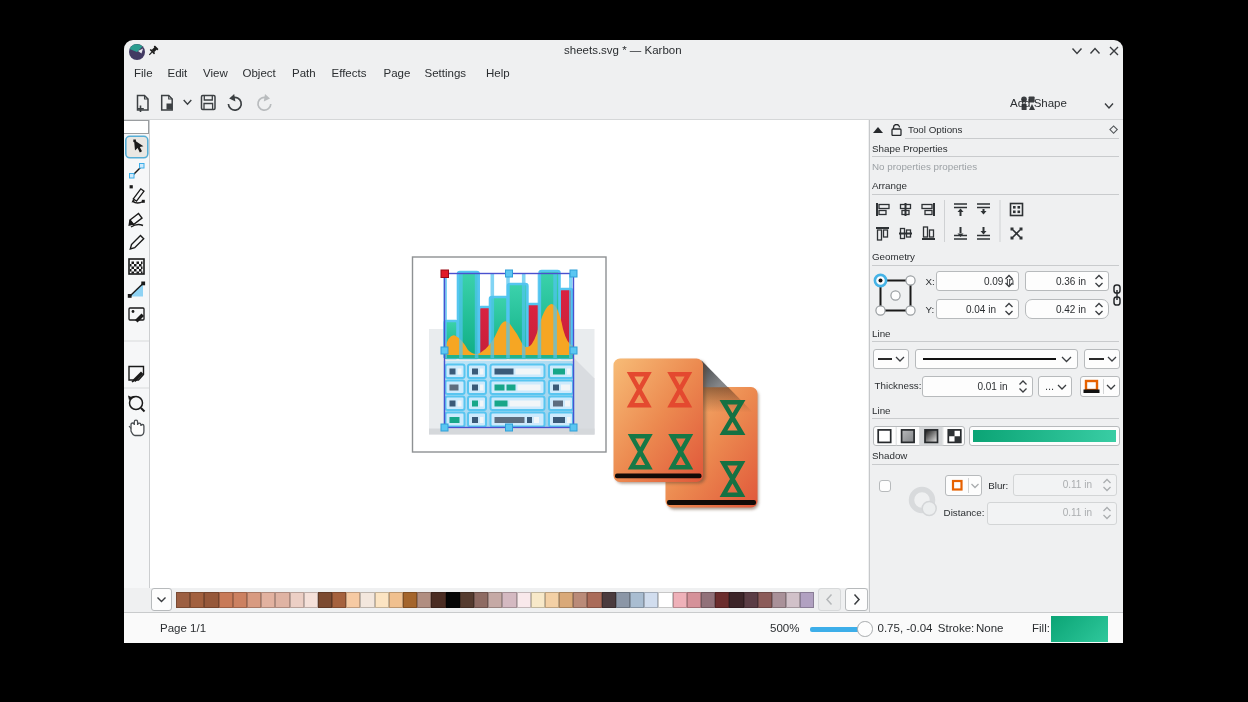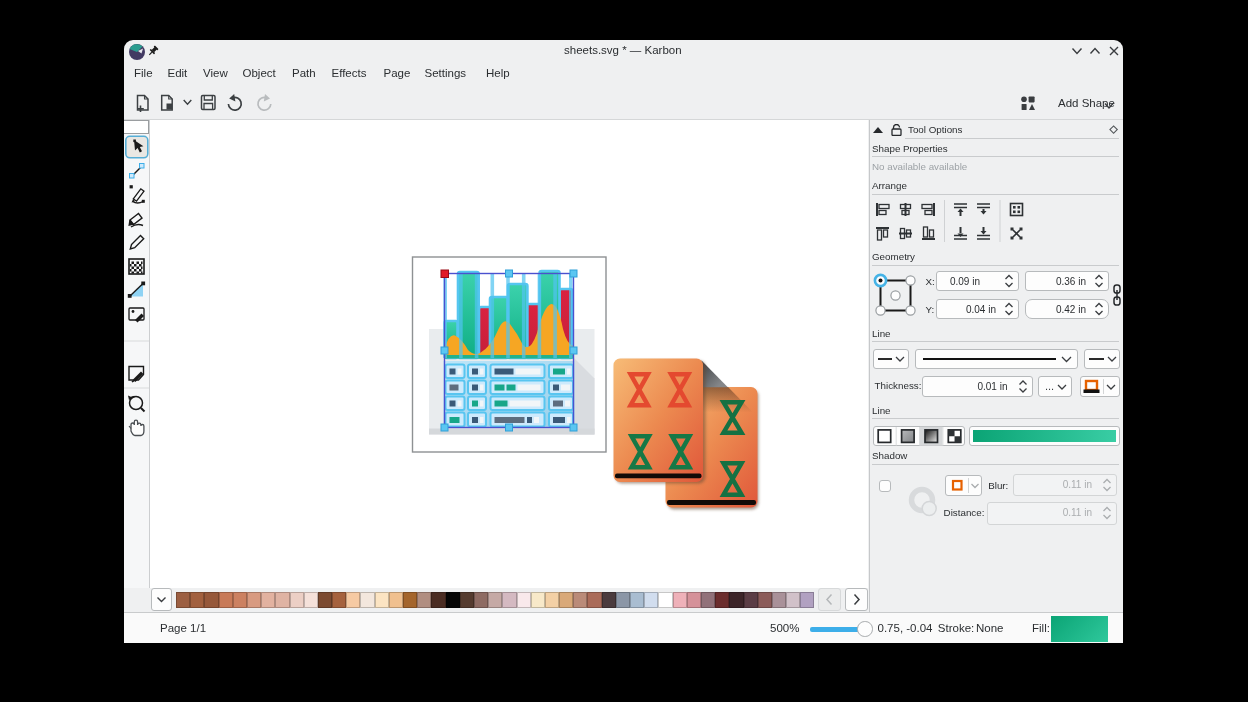--- a/index.html
+++ b/index.html
@@ -81,21 +81,21 @@
       </g>
     </svg>
     <svg class="abs" style="left:897px;top:10px;" width="14" height="14" viewBox="0 0 14 14">
       <g fill="#3a3d40">
         <circle cx="3" cy="3.2" r="2.8"></circle>
         <rect x="7.6" y="0.4" width="6" height="6" rx="0.8"></rect>
         <rect x="0.6" y="8" width="5" height="6" rx="0.6"></rect>
         <path d="M11 8 L14 14 L8 14 Z"></path>
       </g>
     </svg>
-    <div class="txt" style="left:886px;top:10.5px;margin-left:48px;">Add Shape</div>
+    <div class="txt" style="left:886px;top:10.5px;">Add Shape</div>
     <svg class="abs" style="left:979px;top:14px;" width="12" height="12" viewBox="0 0 12 12">
       <path d="M2 3.5 L6 8 L10 3.5" fill="none" stroke="#3a3d40" stroke-width="1.4"></path>
     </svg>
   </div>
 
   <div class="abs" id="tools" style="left:0;top:80px;width:26px;height:468px;background:#f6f7f8;border-right:1px solid #ccced0;">
     <div class="abs" style="left:0;top:0;width:25px;height:14px;background:#fff;border:1px solid #9a9da0;border-left:none;"></div>
     <svg class="abs" style="left:0;top:0;" width="25" height="468" viewBox="0 0 25 468">
       <rect x="1.8" y="16.3" width="22" height="21.5" rx="4" fill="#e9e7e3" stroke="#56aed6" stroke-width="1.6"></rect>
       <path d="M10 20 l1 10.5 2.6 -2.6 2.2 4.6 2.2 -1.2 -2.2 -4.4 3.6 -0.6 z" fill="#1a1a1a"></path>
@@ -332,21 +332,21 @@
       <rect x="19" y="5" width="9" height="6.5" rx="1" fill="none" stroke="#26292c" stroke-width="1.3"></rect>
       <path d="M20.5 5 v-1.5 a3 3 0 0 1 6 0" fill="none" stroke="#26292c" stroke-width="1.3"></path>
     </svg>
     <div class="txt" style="left:38px;top:4px;">Tool Options</div>
     <svg class="abs" style="left:239px;top:5px;" width="10" height="10" viewBox="0 0 10 10">
       <rect x="2" y="2" width="5.2" height="5.2" transform="rotate(45 4.6 4.6)" fill="none" stroke="#54585b" stroke-width="1.1"></rect>
     </svg>
     <div class="secline" style="left:35px;top:17.5px;width:214px;"></div>
     <div class="txt" style="left:2px;top:22.5px;">Shape Properties</div>
     <div class="secline" style="left:2px;top:36px;width:247px;"></div>
-    <div class="txt gray" style="left:2px;top:41px;">No available available</div>
+    <div class="txt gray" style="left:2px;top:41px;">No properties properties</div>
     <div class="txt" style="left:2px;top:60px;">Arrange</div>
     <div class="secline" style="left:2px;top:73.5px;width:247px;"></div>
     <svg class="abs" style="left:0;top:78px;" width="254" height="46" viewBox="0 0 254 46">
       <g fill="#2e3235" stroke="#2e3235">
         <g transform="translate(6,5)">
             <rect x="0" y="0" width="2" height="13" stroke="none"></rect>
             <rect x="3" y="1.5" width="10" height="4" fill="none" stroke-width="1.3"></rect>
             <rect x="3" y="7.5" width="7" height="4" fill="none" stroke-width="1.3"></rect>
           </g>
         <g transform="translate(29,5)">
@@ -417,21 +417,21 @@
     <svg class="abs" style="left:2px;top:152px;" width="48" height="48" viewBox="0 0 48 48">
       <rect x="8.5" y="8.5" width="30" height="30" fill="none" stroke="#1a1a1a" stroke-width="2"></rect>
       <circle cx="38.5" cy="8.5" r="4.6" fill="#fdfdfd" stroke="#9a9ea1" stroke-width="1.2"></circle>
       <circle cx="8.5" cy="38.5" r="4.6" fill="#fdfdfd" stroke="#9a9ea1" stroke-width="1.2"></circle>
       <circle cx="38.5" cy="38.5" r="4.6" fill="#fdfdfd" stroke="#9a9ea1" stroke-width="1.2"></circle>
       <circle cx="23.5" cy="23.5" r="4.6" fill="#fdfdfd" stroke="#9a9ea1" stroke-width="1.2"></circle>
       <circle cx="8.5" cy="8.5" r="5.6" fill="#fdfdfd" stroke="#45b3e6" stroke-width="2.6"></circle>
       <circle cx="8.5" cy="8.5" r="2" fill="#111"></circle>
     </svg>
     <div class="txt" style="left:55.5px;top:155.5px;">X:</div>
-    <div class="spin" style="left:66px;top:150.5px;width:83px;height:20px;padding-right:38px;">0.09 in<svg class="arr" width="10" height="18" viewBox="0 0 10 18">
+    <div class="spin" style="left:66px;top:150.5px;width:83px;height:20px;padding-right:4px;">0.09 in<svg class="arr" width="10" height="18" viewBox="0 0 10 18">
           <path d="M1.5 7 L5 3.5 L8.5 7 M1.5 11 L5 14.5 L8.5 11" fill="none" stroke="#3a3d40" stroke-width="1.3"></path>
         </svg></div>
     <div class="spin" style="left:155px;top:150.5px;width:84px;height:20px;padding-right:22px;">0.36 in<svg class="arr" width="10" height="18" viewBox="0 0 10 18">
           <path d="M1.5 7 L5 3.5 L8.5 7 M1.5 11 L5 14.5 L8.5 11" fill="none" stroke="#3a3d40" stroke-width="1.3"></path>
         </svg></div>
     <div class="txt" style="left:55.5px;top:183.5px;">Y:</div>
     <div class="spin" style="left:66px;top:179px;width:83px;height:20px;padding-right:22px;">0.04 in<svg class="arr" width="10" height="18" viewBox="0 0 10 18">
           <path d="M1.5 7 L5 3.5 L8.5 7 M1.5 11 L5 14.5 L8.5 11" fill="none" stroke="#3a3d40" stroke-width="1.3"></path>
         </svg></div>
     <div class="spin" style="left:155px;top:179px;width:84px;height:20px;padding-right:22px;border-radius:7px;">0.42 in<svg class="arr" width="10" height="18" viewBox="0 0 10 18">

